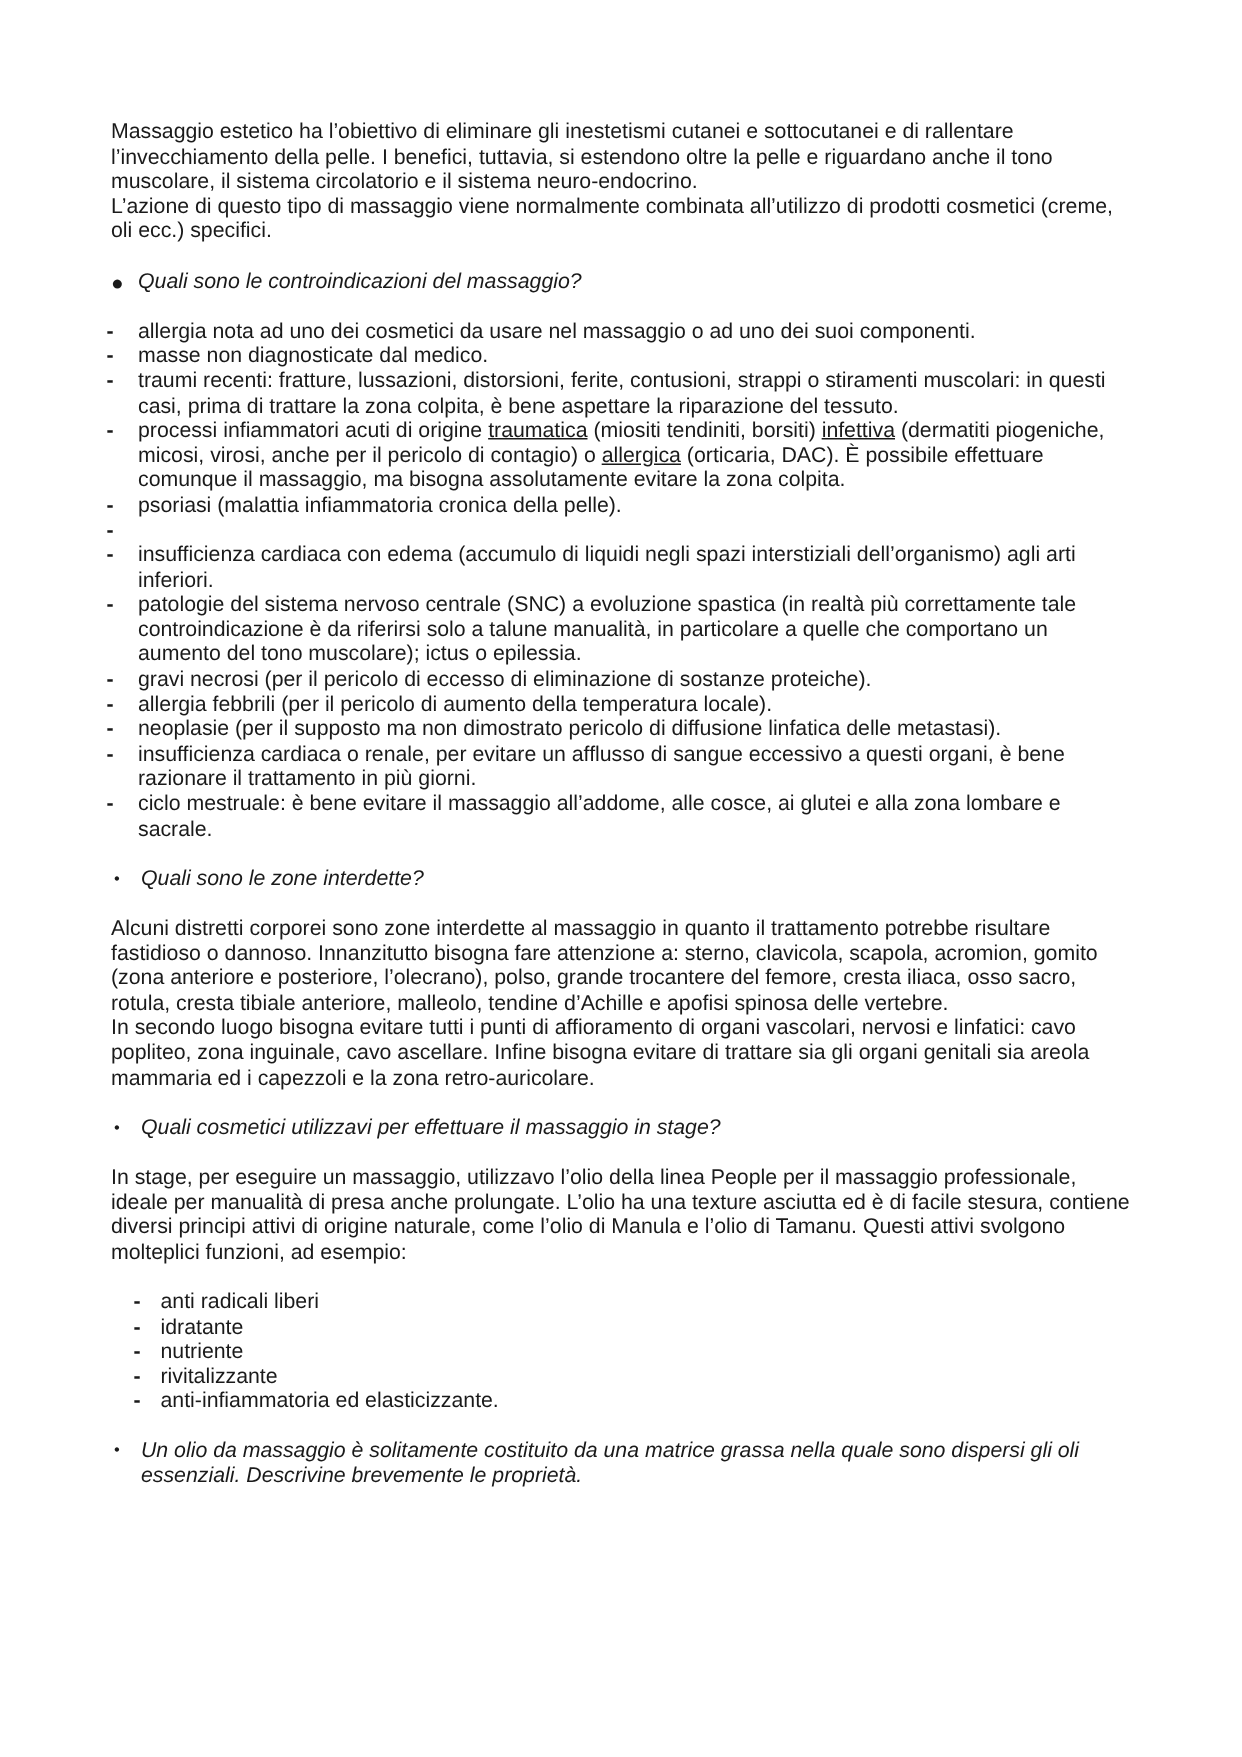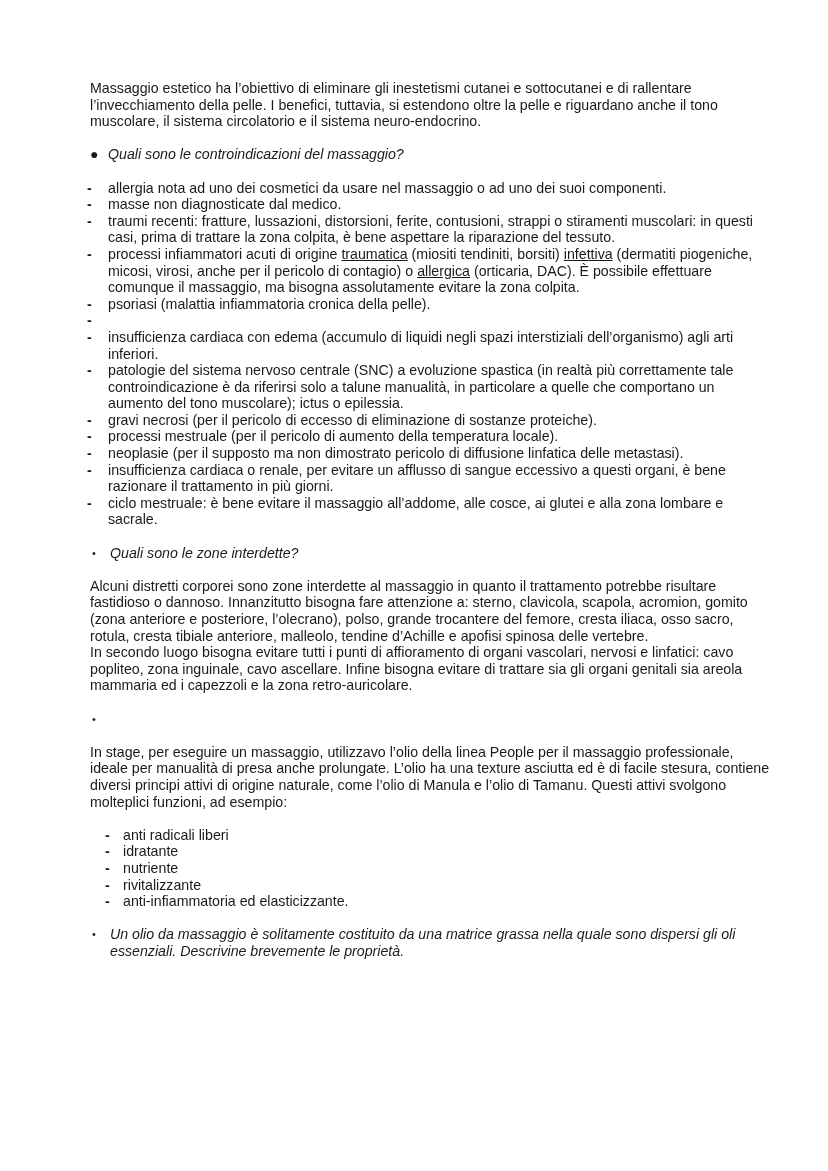--- a/index.html
+++ b/index.html
@@ -3,21 +3,21 @@
 <meta charset="utf-8">
 <style>
   html, body { margin: 0; padding: 0; background: #ffffff; }
   body {
     width: 828px; height: 1171px; overflow: hidden; position: relative;
     font-family: "Liberation Sans", sans-serif;
     color: #1a1a1a;
     font-size: 14.2px;
     line-height: 16.6px;
   }
-  .page { position: absolute; left: 90px; top: 80px; width: 680px; }
+  .page { position: absolute; left: 74px; top: 80px; width: 680px; }
   p { margin: 0; }
   .para { margin: 0; }
   .gap { height: 16.6px; }
   .question { display: flex; font-style: italic; }
   .q-bullet { width: 18px; flex: 0 0 18px; font-style: normal; }
   .q-bullet.round { font-size: 14px; }
   .q-bullet.small { font-size: 11px; padding-left: 2px; }
   ul.dash { list-style: none; margin: 0; padding: 0; }
   ul.dash li { display: flex; }
   .dash-mark { flex: 0 0 18px; width: 18px; font-weight: bold; position: relative; left: -3px; }
@@ -25,20 +25,21 @@
   ul.dash.indented .dash-mark { flex: 0 0 15px; width: 15px; font-weight: bold; }
   b { font-weight: normal; }
   u { }
 </style>
 </head>
 <body>
 
 <div class="page">
 
   <p class="para"><span>Massaggio estetico ha l’obiettivo di eliminare gli inestetismi cutanei e sottocutanei e di rallentare l’invecchiamento della pelle. I benefici, tuttavia, si estendono oltre la pelle e riguardano anche il tono muscolare, il sistema circolatorio e il sistema neuro-endocrino.</span></p>
+  <p class="para"><span>L’azione di questo tipo di massaggio viene normalmente combinata all’utilizzo di prodotti cosmetici (creme, oli ecc.) specifici.</span></p>
 
   <div class="gap"></div>
   <div class="question">
     <span class="q-bullet round">●</span>
     <span>Quali sono le controindicazioni del massaggio?</span>
   </div>
   <div class="gap"></div>
 
   <ul class="dash">
       <li>
@@ -71,21 +72,21 @@
       <li>
         <span class="dash-mark">-</span>
         <span><b>patologie del sistema nervoso centrale</b><span> (SNC) </span><b>a evoluzione spastica</b><span> (in realtà più correttamente tale controindicazione è da riferirsi </span><b>solo a talune manualità</b><span>, in particolare a quelle che comportano un aumento del tono muscolare); </span><b>ictus</b><span> o </span><b>epilessia</b><span>.</span></span>
       </li>
       <li>
         <span class="dash-mark">-</span>
         <span><b>gravi necrosi</b><span> (per il pericolo di eccesso di eliminazione di sostanze proteiche).</span></span>
       </li>
       <li>
         <span class="dash-mark">-</span>
-        <span><b>processi mestruale</b><span> (per il pericolo di aumento della temperatura locale).</span></span>
+        <span><b>allergia febbrili</b><span> (per il pericolo di aumento della temperatura locale).</span></span>
       </li>
       <li>
         <span class="dash-mark">-</span>
         <span><b>neoplasie</b><span> (per il supposto ma non dimostrato pericolo di diffusione linfatica delle metastasi).</span></span>
       </li>
       <li>
         <span class="dash-mark">-</span>
         <span><b>insufficienza cardiaca o renale</b><span>, per evitare un afflusso di sangue eccessivo a questi organi, è bene razionare il trattamento in più giorni.</span></span>
       </li>
       <li>
@@ -100,20 +101,21 @@
     <span>Quali sono le zone interdette?</span>
   </div>
   <div class="gap"></div>
 
   <p class="para">Alcuni distretti corporei sono zone interdette al massaggio in quanto il trattamento potrebbe risultare fastidioso o dannoso. Innanzitutto bisogna fare attenzione a: sterno, clavicola, scapola, acromion, gomito (zona anteriore e posteriore, l’olecrano), polso, grande trocantere del femore, cresta iliaca, osso sacro, rotula, cresta tibiale anteriore, malleolo, tendine d’Achille e apofisi spinosa delle vertebre.</p>
   <p class="para">In secondo luogo bisogna evitare tutti i punti di affioramento di organi vascolari, nervosi e linfatici: cavo popliteo, zona inguinale, cavo ascellare. Infine bisogna evitare di trattare sia gli organi genitali sia areola mammaria ed i capezzoli e la zona retro-auricolare.</p>
 
   <div class="gap"></div>
   <div class="question">
     <span class="q-bullet small">•</span>
+    <span>Quali cosmetici utilizzavi per effettuare il massaggio in stage?</span>
   </div>
   <div class="gap"></div>
 
   <p class="para"><span>In stage, per eseguire un massaggio, utilizzavo l’</span><b>olio della linea People</b><span> per il massaggio professionale, ideale per manualità di presa anche prolungate. L’olio ha una texture asciutta ed è di facile stesura, contiene diversi principi attivi di origine naturale, come l’olio di Manula e l’olio di Tamanu. Questi attivi svolgono molteplici funzioni, ad esempio:</span></p>
   <div class="gap"></div>
   <ul class="dash indented">
       <li>
         <span class="dash-mark">-</span>
         <span>anti radicali liberi</span>
       </li>

